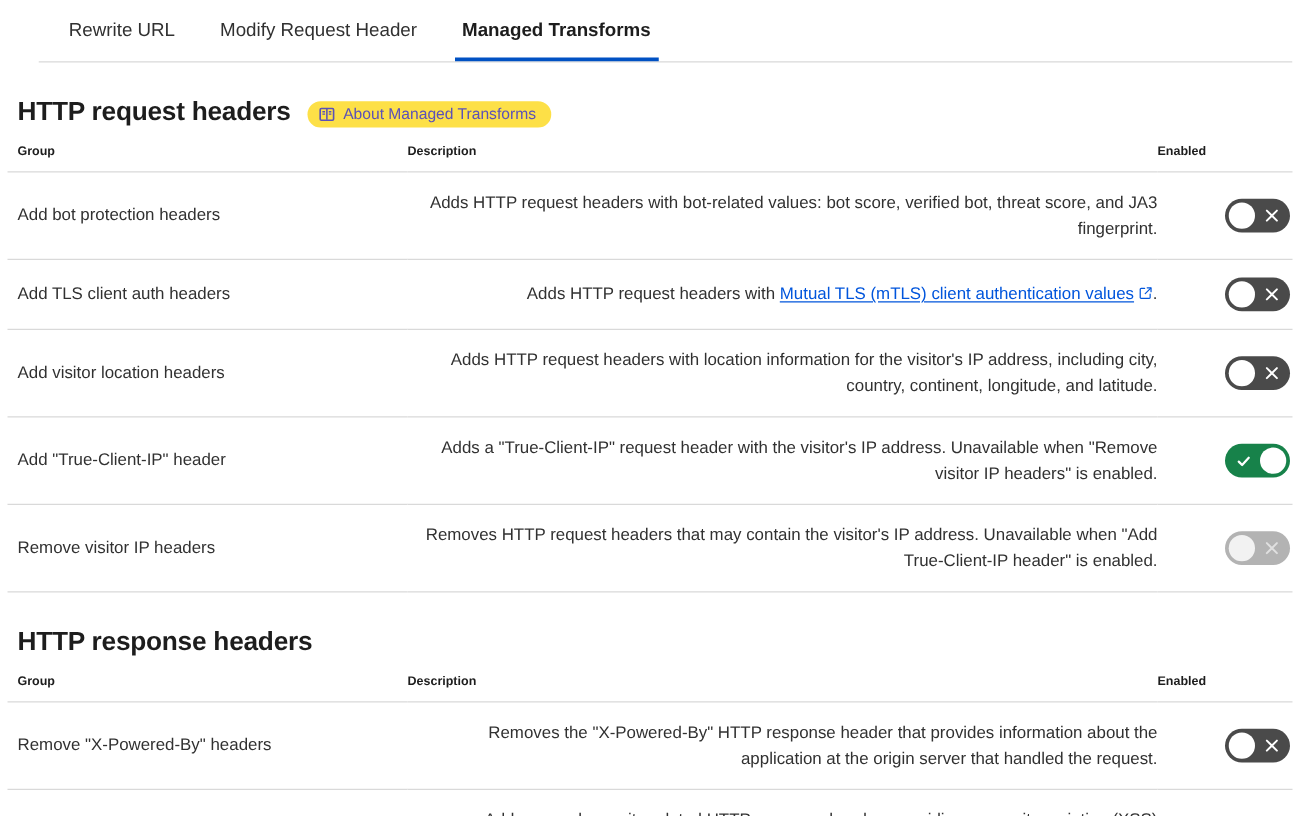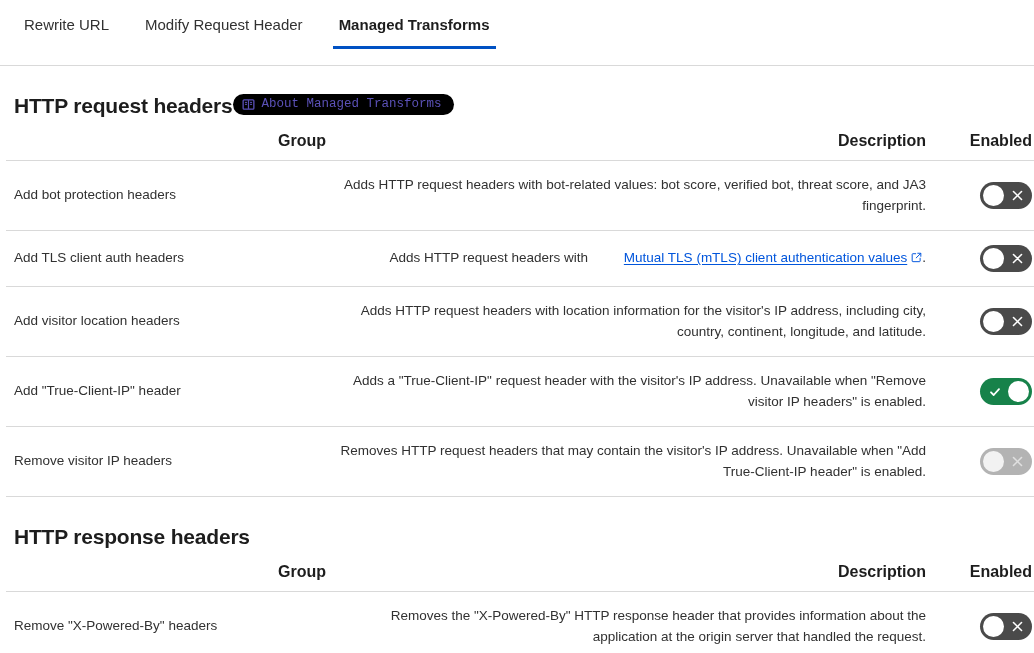--- a/index.html
+++ b/index.html
@@ -14,23 +14,24 @@
     font-family: "Liberation Sans", sans-serif;
     color: #313131;
     overflow: hidden;
   }
 
   
   .tabbar {
     position: relative;
     display: flex;
     align-items: flex-start;
-    height: 66px;
+    height: 50px;
     padding: 0 0 0 6px;
     border-bottom: 1px solid #d9d9d9;
+    margin-left: 31px;
   }
   .tab {
     position: relative;
     font-size: 15px;
     line-height: 1;
     color: #313131;
     padding: 17px 18px 16px 18px;
     cursor: pointer;
     white-space: nowrap;
     background: transparent;
@@ -51,63 +52,63 @@
     background: #0051c3;
   }
 
   
   .content {
     padding: 0 6px;
   }
 
   .section-head {
     display: flex;
-    align-items: flex-start;
+    align-items: flex-end;
+    gap: 13px;
     margin-top: 28px;
     margin-bottom: 14px;
     padding-left: 8px;
   }
   .section-title {
     font-size: 21px;
     font-weight: bold;
     color: #1d1d1d;
     letter-spacing: -0.2px;
   }
   .about-badge {
     display: inline-flex;
     align-items: center;
     gap: 7px;
-    background: #000000;
+    background: #fde047;
     border-radius: 12px;
     padding: 4px 12px 4px 9px;
     cursor: pointer;
     text-decoration: none;
-    font-family: Liberation Mono, monospace;
   }
   .about-badge .badge-label {
     font-size: 12.5px;
     color: #5b51b8;
     line-height: 1;
   }
   .book-icon {
     width: 13px;
     height: 13px;
     display: block;
     flex: none;
   }
 
   
   table.mt-table {
     width: 100%;
     border-collapse: collapse;
     table-layout: fixed;
   }
   table.mt-table th {
-    text-align: right;
-    font-size: 16px;
+    text-align: left;
+    font-size: 10px;
     font-weight: bold;
     color: #1d1d1d;
     padding: 0 0 10px 0;
     border-bottom: 1px solid #d9d9d9;
     vertical-align: bottom;
   }
   table.mt-table td {
     font-size: 13.5px;
     color: #313131;
     border-bottom: 1px solid #d9d9d9;
@@ -121,21 +122,20 @@
 
   .th-group, .td-group { padding-left: 8px !important; }
   .th-enabled, .td-enabled { text-align: right; padding-right: 8px !important; }
 
   .desc-cell { padding-right: 28px; text-align: right; }
 
   .ext-link {
     color: #0055dc;
     text-decoration: underline;
     text-underline-offset: 2px;
-    margin-left: 32px;
   }
   .ext-icon {
     display: inline-block;
     width: 11px;
     height: 11px;
     margin-left: 4px;
     vertical-align: -1px;
   }
 
   

